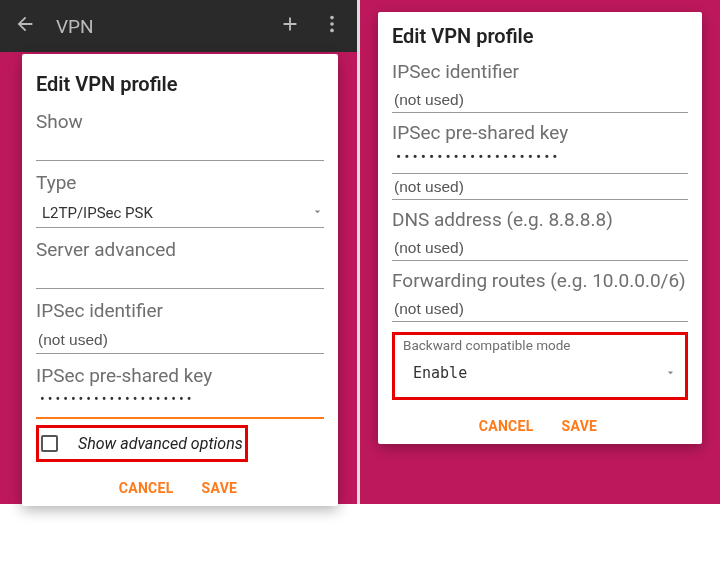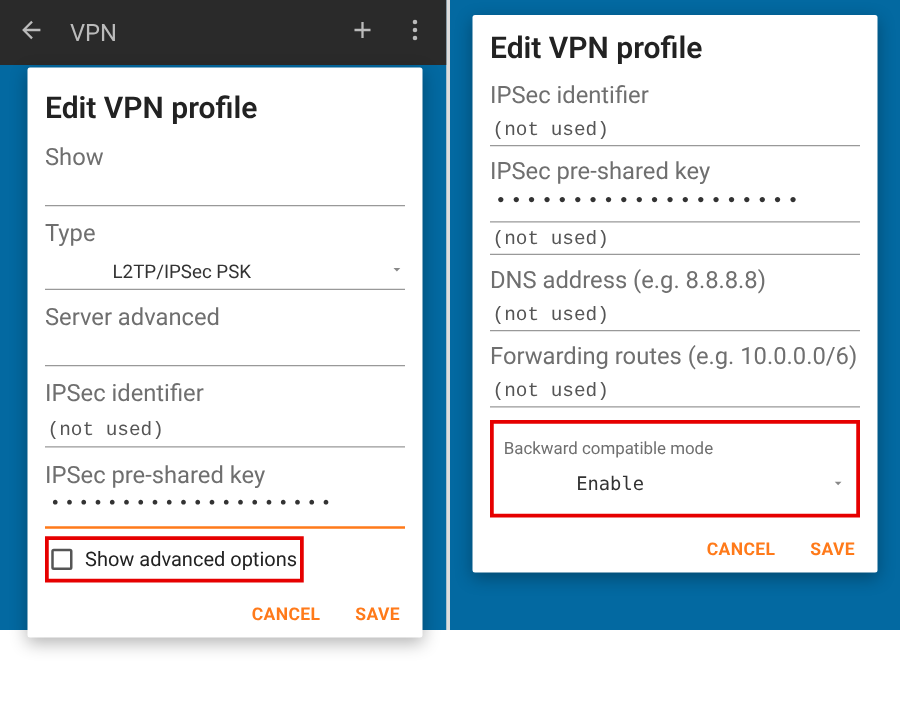--- a/index.html
+++ b/index.html
@@ -7,21 +7,21 @@
     font-family: Roboto, Arial, sans-serif;
     background: #fff;
     width: 723px;
     height: 564px;
     overflow: hidden;
     display: flex;
   }
   .pane {
     position: relative;
     height: 504px;
-    background: #0369a1;
+    background: #be185d;
   }
   .pane-left { width: 360px; border-right: 3px solid #ddd; }
   .pane-right { width: 360px; }
 
   
   .topbar {
     height: 52px;
     background: #2a2a2a;
     display: flex;
     align-items: center;
@@ -34,78 +34,78 @@
 
   .dialog {
     position: absolute;
     background: #fff;
     box-shadow: 0 4px 14px rgba(0,0,0,.3);
     border-radius: 2px;
   }
   .pane-left .dialog { left: 22px; top: 54px; width: 316px; padding: 18px 14px 10px 14px; }
   .pane-right .dialog { left: 18px; top: 12px; width: 324px; padding: 12px 14px 10px 14px; }
 
-  .dialog-title { font-size: 24px; font-weight: 600; color: #222; margin-bottom: 14px; }
+  .dialog-title { font-size: 20px; font-weight: 600; color: #222; margin-bottom: 14px; }
 
   .label { font-size: 19px; color: #6f6f6f; margin-top: 10px; margin-bottom: 4px; }
   .field-line {
     border: none;
     border-bottom: 1px solid #999;
     height: 28px;
     width: 100%;
     font-size: 15.5px;
     color: #333;
     background: transparent;
     outline: none;
     padding: 0 2px;
-    font-family: Liberation Mono, monospace;
   }
   .field-line.gray { color: #555; }
   .field-line.empty { height: 24px; }
   .select-row {
     display: flex;
     align-items: center;
     border-bottom: 1px solid #999;
     height: 30px;
     padding-left: 6px;
   }
-  .select-row .val { flex: 1; font-size: 15px; color: #333; margin-left: 48px; }
+  .select-row .val { flex: 1; font-size: 15px; color: #333; }
   .select-row .caret svg { width: 13px; height: 13px; fill: #888; }
 
   .psk-underline { border-bottom: 2px solid #ff7a1a; }
 
   .check-row {
     display: flex;
     align-items: center;
-    gap: 10px;
+    gap: 20px;
     padding: 6px 2px 6px 2px;
     margin-top: 6px;
     border: 3px solid #e60000;
     width: fit-content;
+    font-style: italic;
   }
   .chkbox {
     width: 17px; height: 17px; border: 2px solid #555; border-radius: 2px;
   }
   .check-text { font-size: 16px; color: #222; }
 
   .right .label { margin-top: 8px; }
   .right .field-line { height: 26px; font-size: 15.5px; }
   .right .dialog-title { margin-bottom: 12px; }
 
   .boxed {
     border: 3px solid #e60000;
-    padding: 12px 8px 10px 8px;
+    padding: 2px 8px 10px 8px;
     margin-top: 10px;
   }
   .boxed .select-row { border-bottom: none; padding-left: 10px; height: 28px; }
   .boxed .label { margin-top: 0; margin-bottom: 6px; font-size: 13.5px; }
 
   .actions {
     display: flex;
-    justify-content: flex-end;
+    justify-content: center;
     gap: 28px;
     margin-top: 18px;
     padding-right: 4px;
   }
   .actions .btn {
     color: #ff7a1a;
     font-weight: 700;
     font-size: 14px;
     letter-spacing: .3px;
     cursor: pointer;

